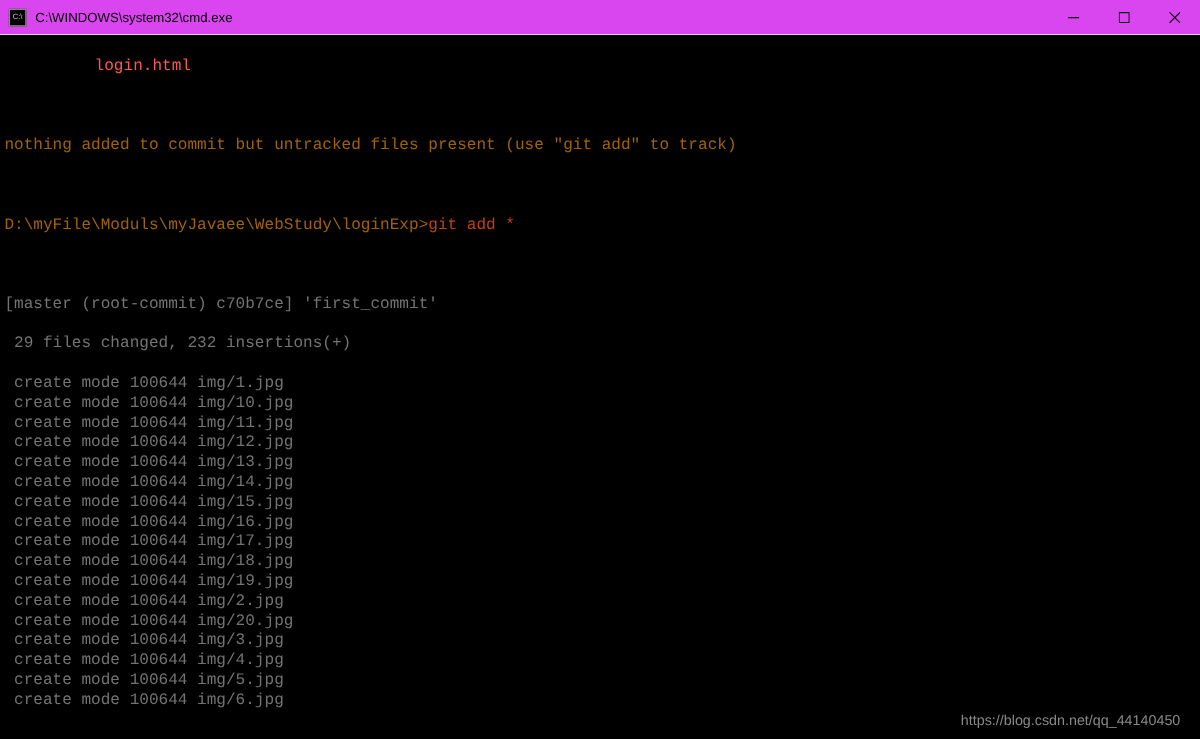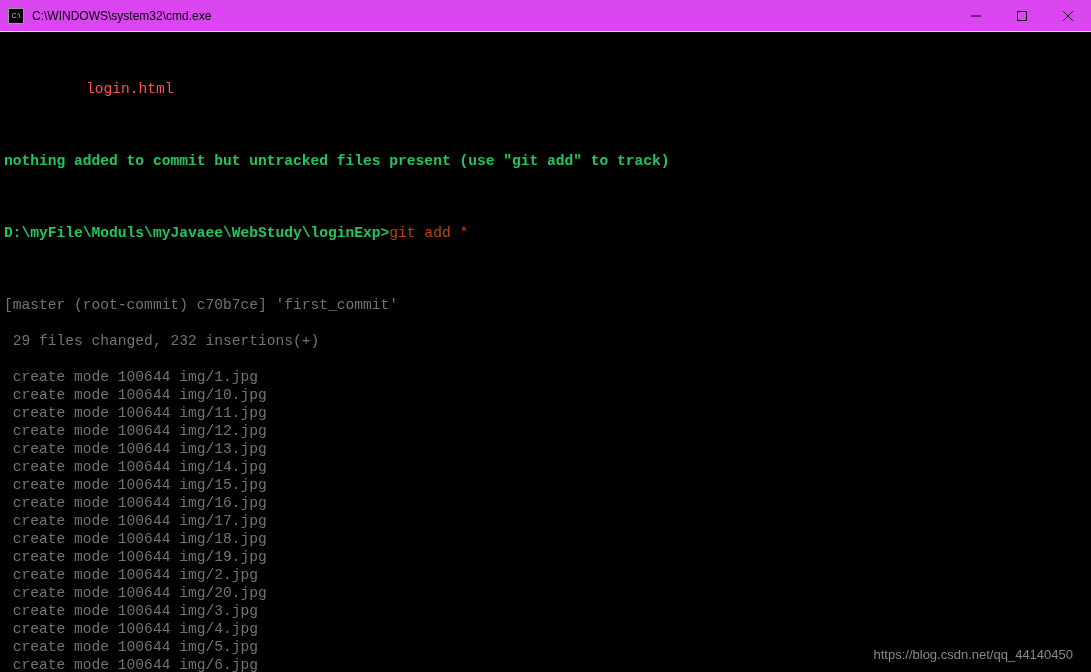--- a/index.html
+++ b/index.html
@@ -83,38 +83,36 @@
     .line {
       display: block;
     }
     .red-text {
       color: #ff5555;
     }
     .green-text {
       color: #737373;
     }
     .white-text {
-      color: #22c55e;
-      font-weight: bold;
+      color: #a16207;
     }
     .prompt-text {
       color: #c2410c;
     }
     .watermark {
       position: absolute;
       bottom: 8px;
       right: 18px;
       color: #888888;
       font-size: 13px;
       font-family: Arial, sans-serif;
       white-space: nowrap;
     }
     .indent {
       padding-left: 82px;
-      margin-top: 28px;
     }
   </style>
 </head>
 <body>
 
 <div class="titlebar">
   <span class="titlebar-icon">
     <span class="titlebar-icon-text">C:\</span>
   </span>
   <span class="titlebar-title">C:\WINDOWS\system32\cmd.exe</span>

